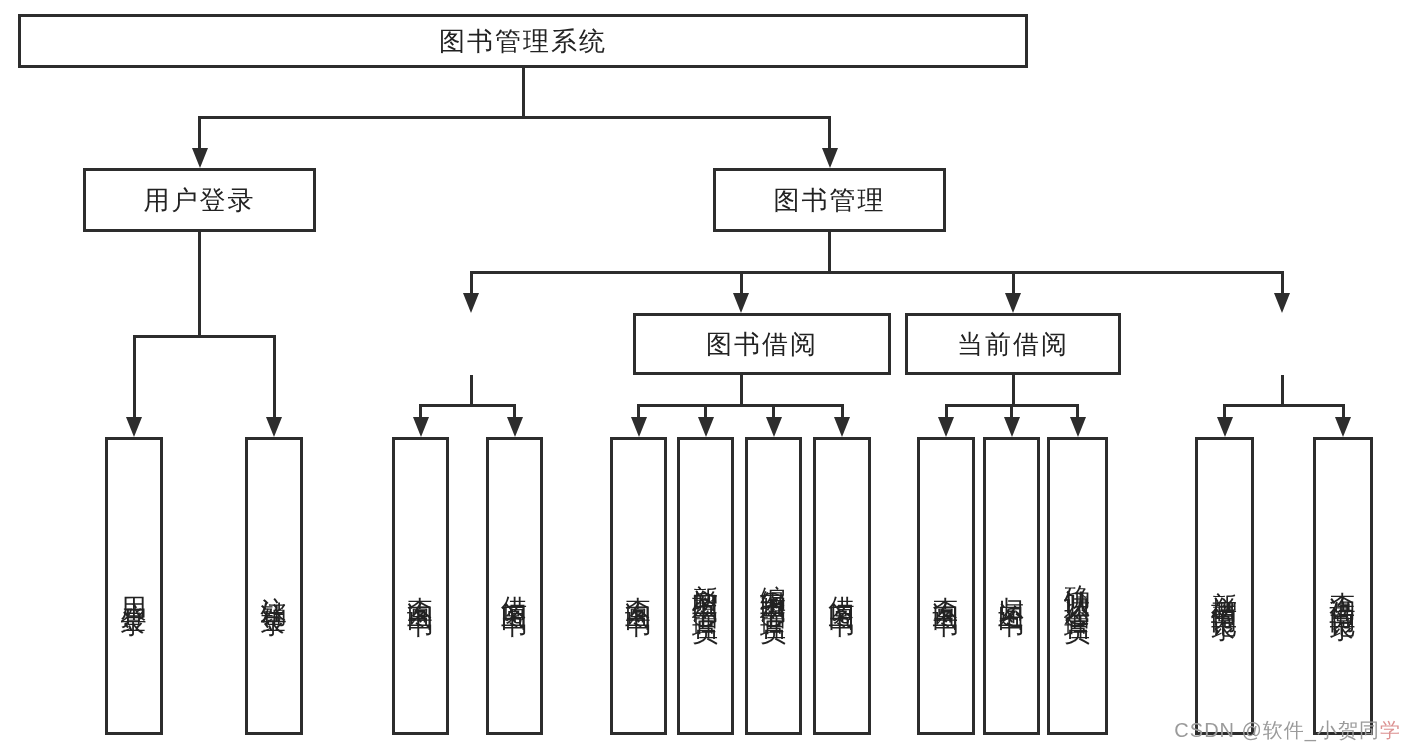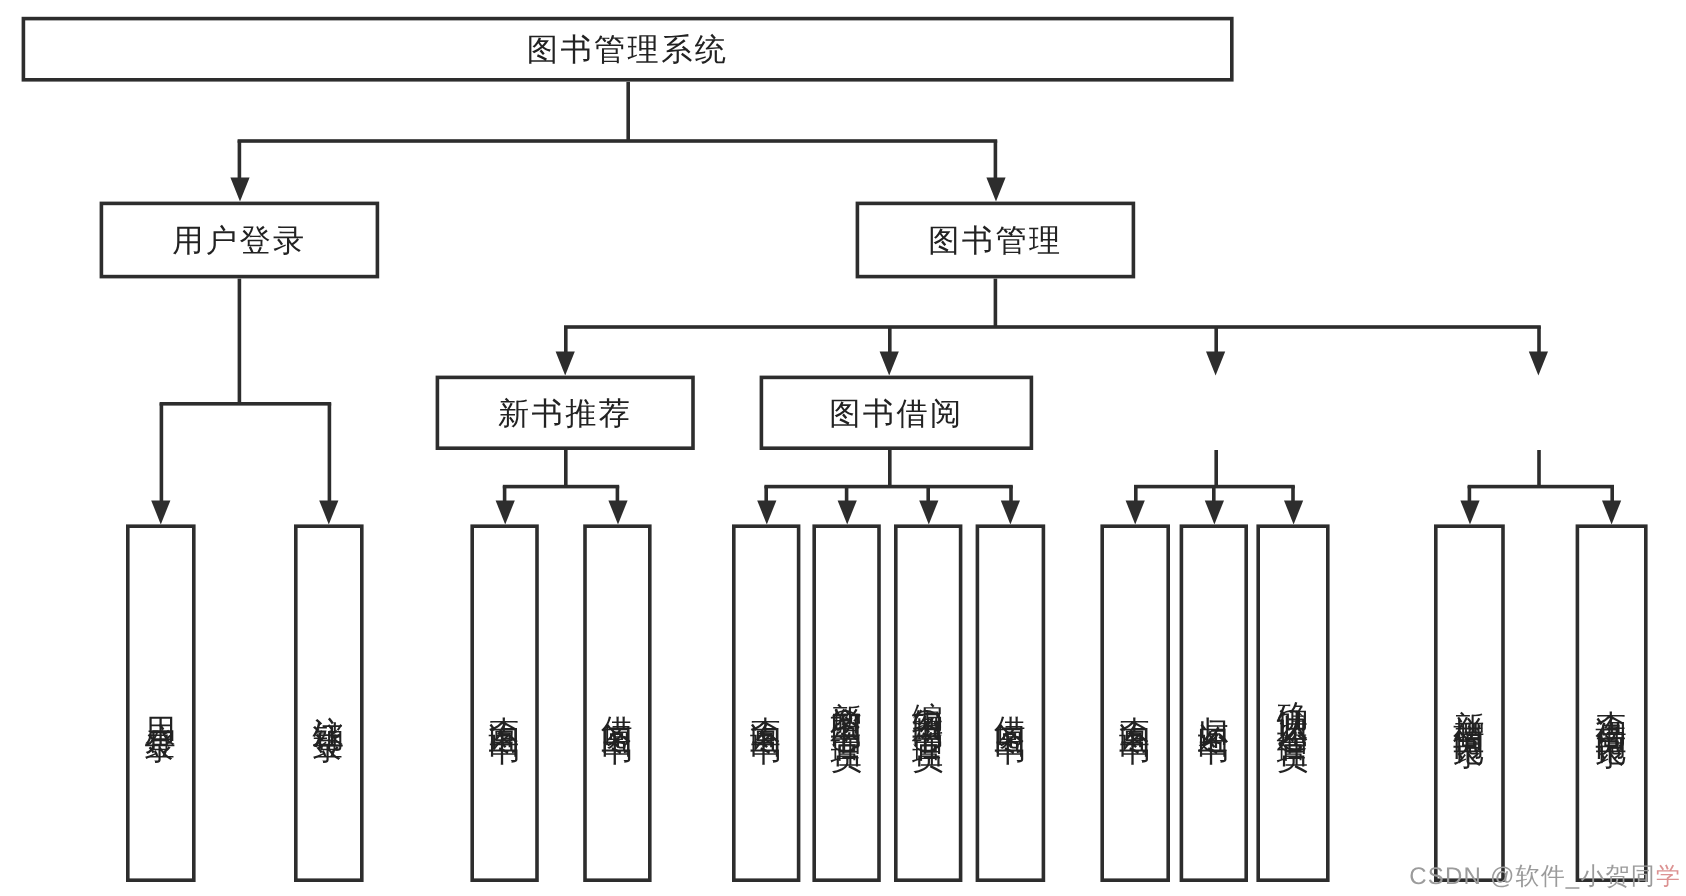--- a/index.html
+++ b/index.html
@@ -74,25 +74,25 @@
 <div class="canvas">
     <div class="node" style="left: 18px; top: 14px; width: 1010px; height: 54px;">
       <span class="lbl">图书管理系统</span>
     </div>
     <div class="node" style="left: 83px; top: 168px; width: 233px; height: 64px;">
       <span class="lbl">用户登录</span>
     </div>
     <div class="node" style="left: 713px; top: 168px; width: 233px; height: 64px;">
       <span class="lbl">图书管理</span>
     </div>
-    <div class="node" style="left: 363px; top: 313px; width: 216px; height: 62px;">
-      <span class="lbl">新书推荐</span>
+    <div class="node" style="left: 633px; top: 313px; width: 258px; height: 62px;">
+      <span class="lbl">图书借阅</span>
     </div>
-    <div class="node" style="left: 633px; top: 313px; width: 228px; height: 62px;">
-      <span class="lbl">图书借阅</span>
+    <div class="node" style="left: 905px; top: 313px; width: 216px; height: 62px;">
+      <span class="lbl">当前借阅</span>
     </div>
     <div class="node v" style="left: 105px; top: 437px; width: 58px; height: 298px;">
       <span class="lbl">用户登录</span>
     </div>
     <div class="node v" style="left: 245px; top: 437px; width: 58px; height: 298px;">
       <span class="lbl">注销登录</span>
     </div>
     <div class="node v" style="left: 392px; top: 437px; width: 57px; height: 298px;">
       <span class="lbl">查询图书</span>
     </div>

